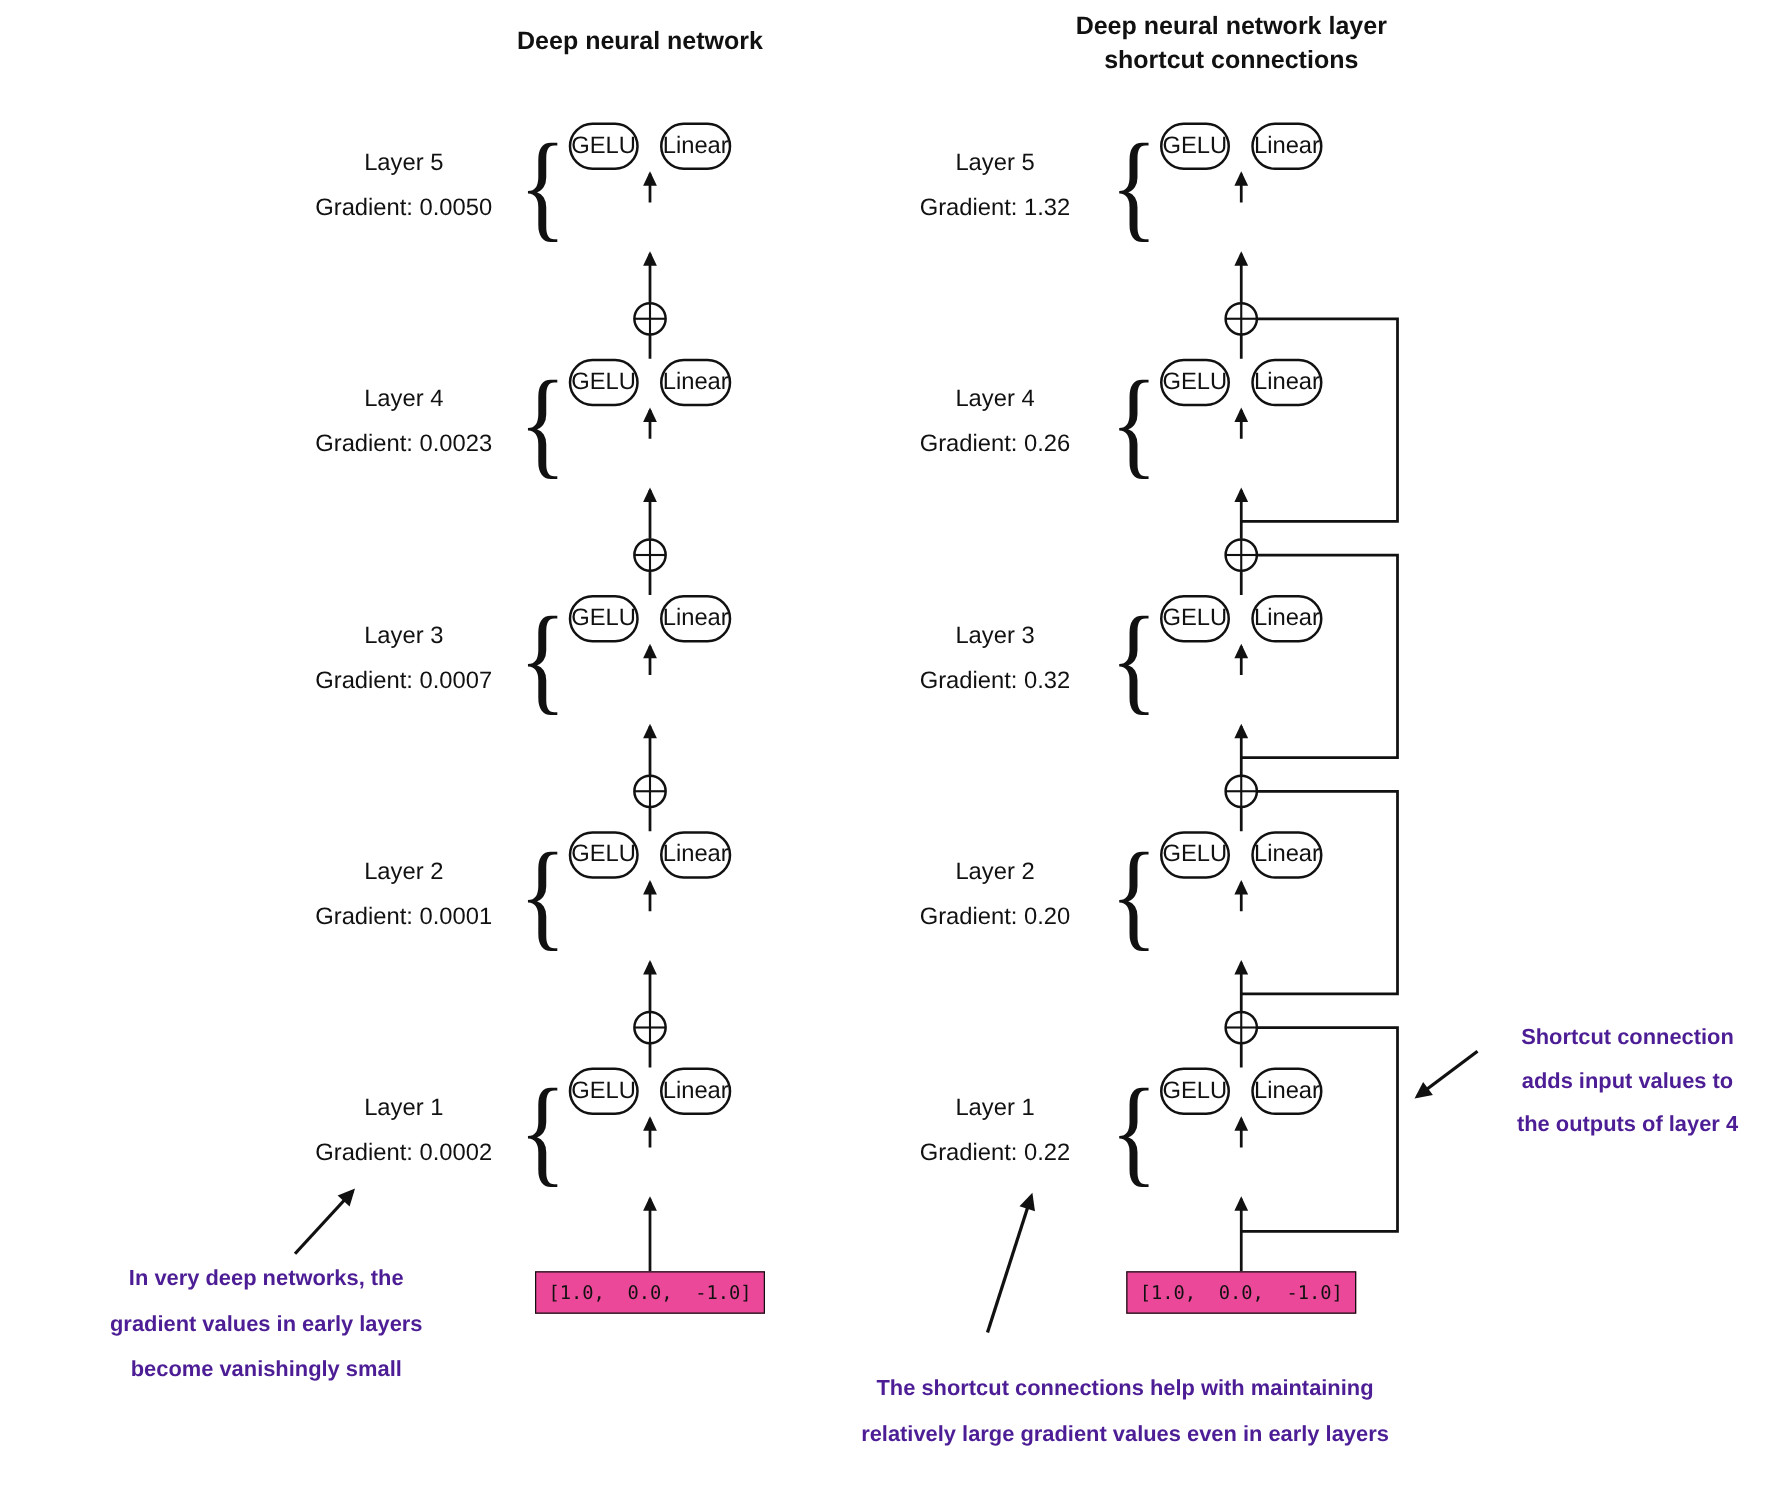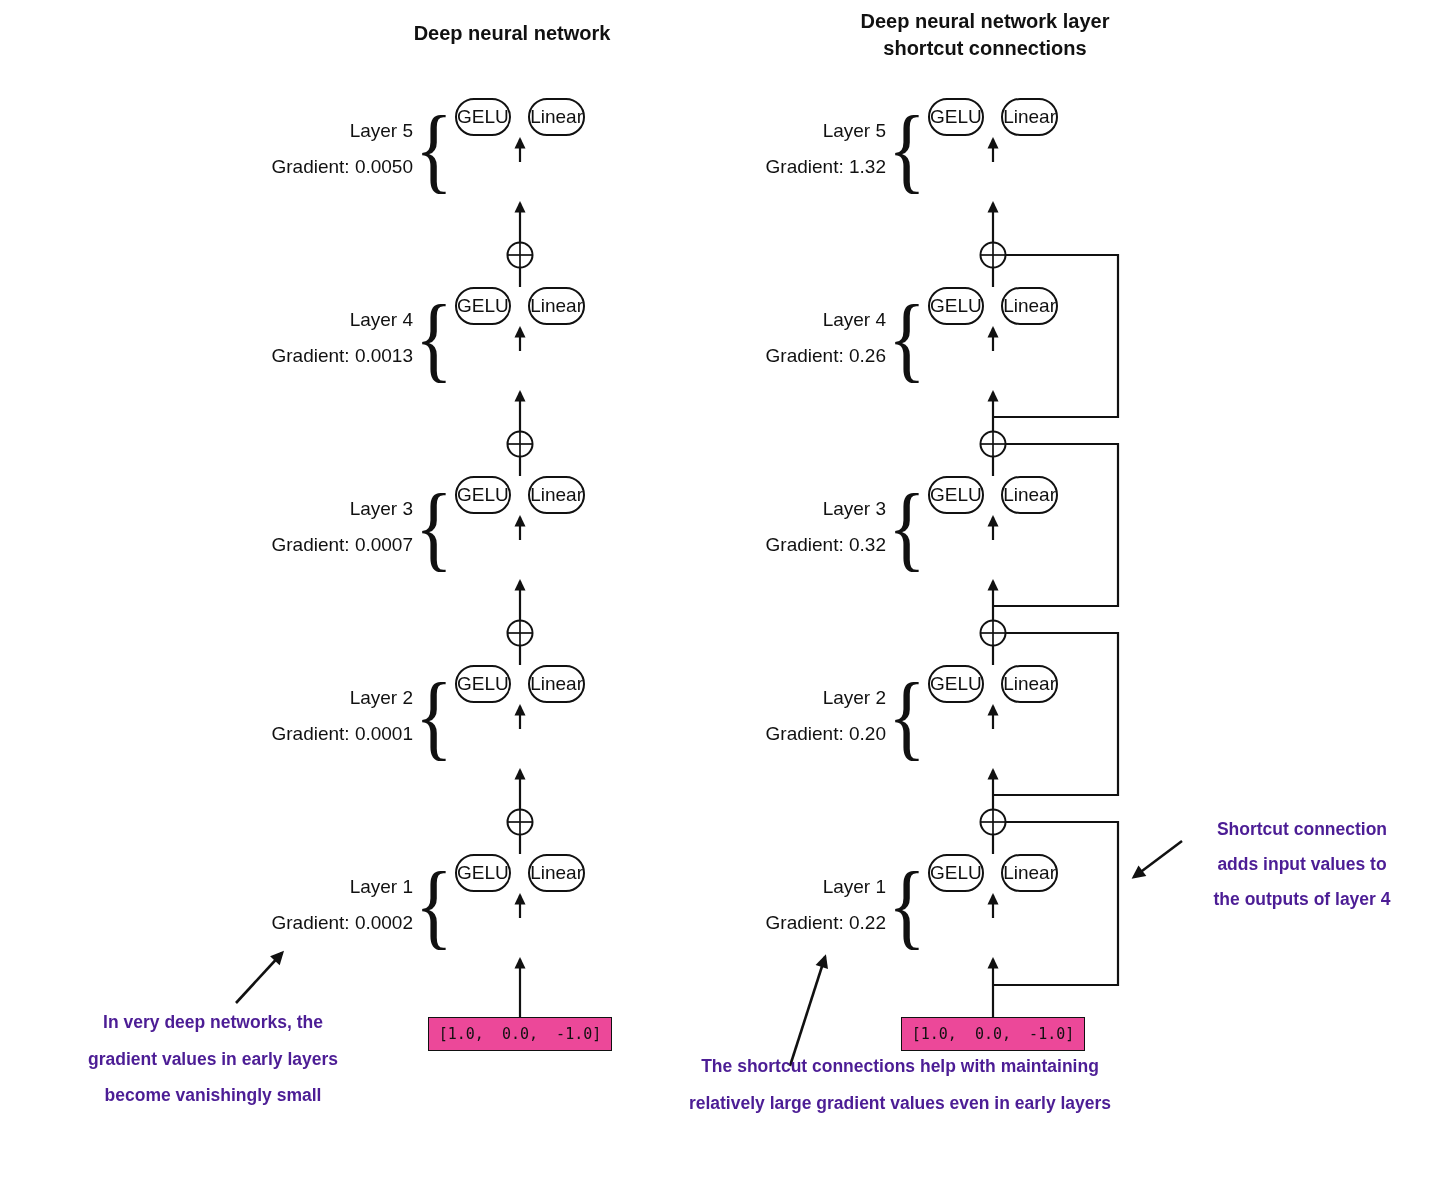--- a/index.html
+++ b/index.html
@@ -11,39 +11,39 @@
   .title { position:absolute; font-weight:bold; font-size:20px; text-align:center; line-height:27px; color:#111; }
   .title-left { left:357px; top:20px; width:310px; }
   .title-right { left:810px; top:8px; width:350px; }
 
   .layer-group { position:absolute; width:352px; height:102px; display:flex; align-items:stretch; }
   .g-left { left:233px; }
   .g-right { left:706px; }
   .y0 { top:98px; } .y1 { top:287px; } .y2 { top:476px; } .y3 { top:665px; } .y4 { top:854px; }
 
   .layer-label { width:180px; display:flex; flex-direction:column; justify-content:center; text-align:right; font-size:19px; }
-  .layer-name, .layer-gradient { line-height:36px; white-space:nowrap; }
+  .layer-name, .layer-gradient { line-height:36px; white-space:nowrap;text-align:center; }
 
   .brace { width:42px; display:flex; align-items:center; justify-content:center;
            font-family:"Liberation Serif", serif; font-size:96px; line-height:1;
            transform:scaleX(0.82); color:#111; }
 
   .box-stack { width:130px; display:flex; flex-direction:row; justify-content:space-between; }
   .pill { height:38px; border:2.2px solid #111; border-radius:19px; background:#fff;
           display:flex; align-items:center; justify-content:center; font-size:19px; }
 
   .input-box { position:absolute; top:1017px; width:184px; height:34px; border:1.6px solid #111;
                background:#ec4899; display:flex; align-items:center; justify-content:center;
                font-family:"DejaVu Sans Mono", monospace; font-size:15px; white-space:pre; }
   .input-left { left:428px; }
   .input-right { left:901px; }
 
   .note { position:absolute; font-weight:bold; text-align:center; font-size:17.5px; color:#4c1d95; }
   .note-left { left:53px; top:1004px; width:320px; line-height:36.5px;text-align:center; }
-  .note-bottom { left:640px; top:1048px; width:520px; line-height:37px;text-align:center; }
+  .note-bottom { left:640px; top:1092px; width:520px; line-height:37px;text-align:center; }
   .note-side { left:1190px; top:812px; width:224px; line-height:35px; }
 </style>
 </head>
 <body>
 
 <div class="canvas">
 
   <svg class="wires" width="1432" height="1194" viewBox="0 0 1432 1194">
     <defs>
       <marker id="ah" markerUnits="userSpaceOnUse" markerWidth="13" markerHeight="12" refX="10" refY="6" orient="auto">
@@ -158,21 +158,21 @@
     </div>
     <div class="brace">{</div>
     <div class="box-stack">
       <div class="pill">GELU</div>
       <div class="pill">Linear</div>
     </div>
   </div>
   <div class="layer-group g-left y1">
     <div class="layer-label">
       <div class="layer-name">Layer 4</div>
-      <div class="layer-gradient">Gradient: 0.0013</div>
+      <div class="layer-gradient">Gradient: 0.0023</div>
     </div>
     <div class="brace">{</div>
     <div class="box-stack">
       <div class="pill">GELU</div>
       <div class="pill">Linear</div>
     </div>
   </div>
   <div class="layer-group g-left y2">
     <div class="layer-label">
       <div class="layer-name">Layer 3</div>

